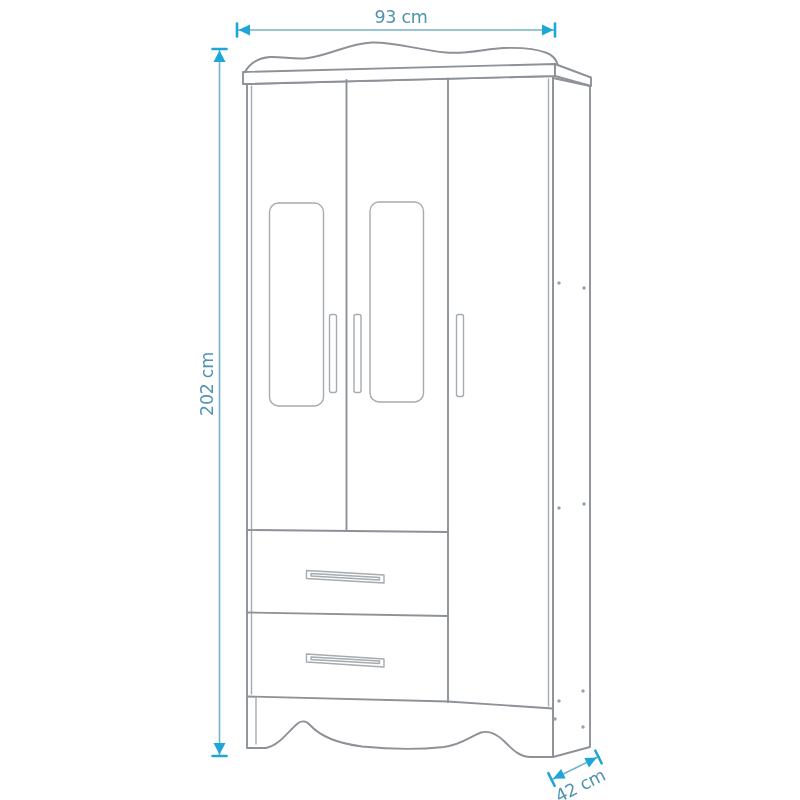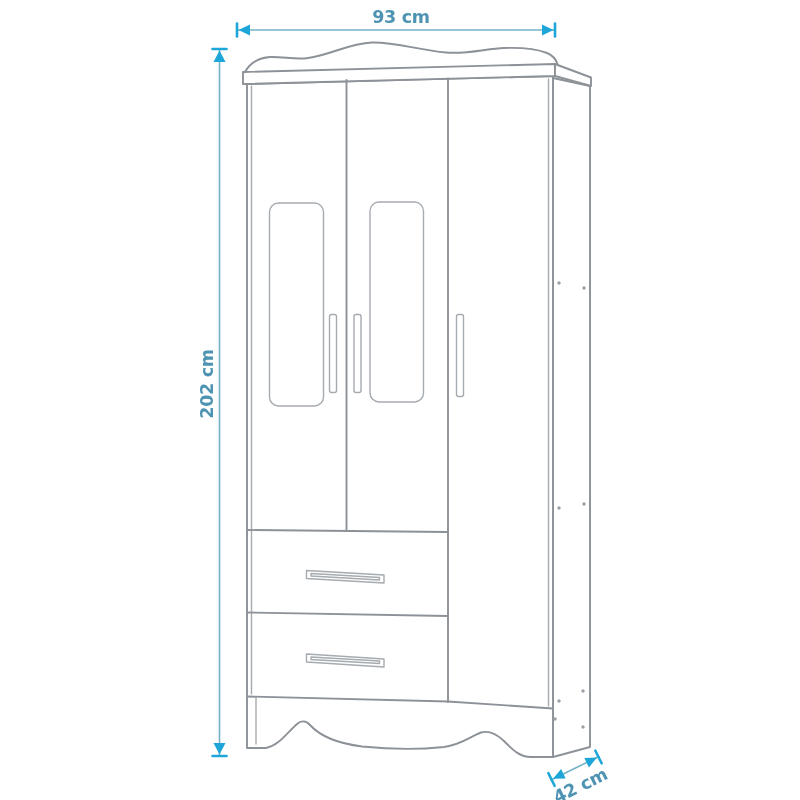--- a/index.html
+++ b/index.html
@@ -4,21 +4,21 @@
 <style>
   :root{
     --accent:#1da6d7;
     --dim-line:#74b2c9;
     --dim-text:#4e94b2;
     --outline:#8d9298;
     --outline-light:#a6abb0;
     --background:#ffffff;
   }
   html,body{margin:0;padding:0;background:var(--background);}
-  .stage{width:800px;height:800px;position:relative;background:var(--background);overflow:hidden;font-weight:bold;}
+  .stage{width:800px;height:800px;position:relative;background:var(--background);overflow:hidden;}
   svg{display:block;}
   .out{stroke:var(--outline);fill:none;stroke-width:1.9;stroke-linecap:round;stroke-linejoin:round;}
   .out-fill{stroke:var(--outline);fill:#ffffff;stroke-width:1.9;stroke-linejoin:round;}
   .thin{stroke:var(--outline-light);fill:none;stroke-width:1.4;stroke-linecap:round;stroke-linejoin:round;}
   .hole{fill:#9aa0a6;stroke:none;}
   .dim{stroke:var(--dim-line);stroke-width:1.6;fill:none;stroke-linecap:round;}
   .tick{stroke:var(--accent);stroke-width:2.6;fill:none;stroke-linecap:round;}
   .arrow{fill:var(--accent);stroke:none;}
   .dim-text{fill:var(--dim-text);font-family:"DejaVu Sans","Liberation Sans",sans-serif;
             font-size:17.5px;letter-spacing:-0.3px;}

